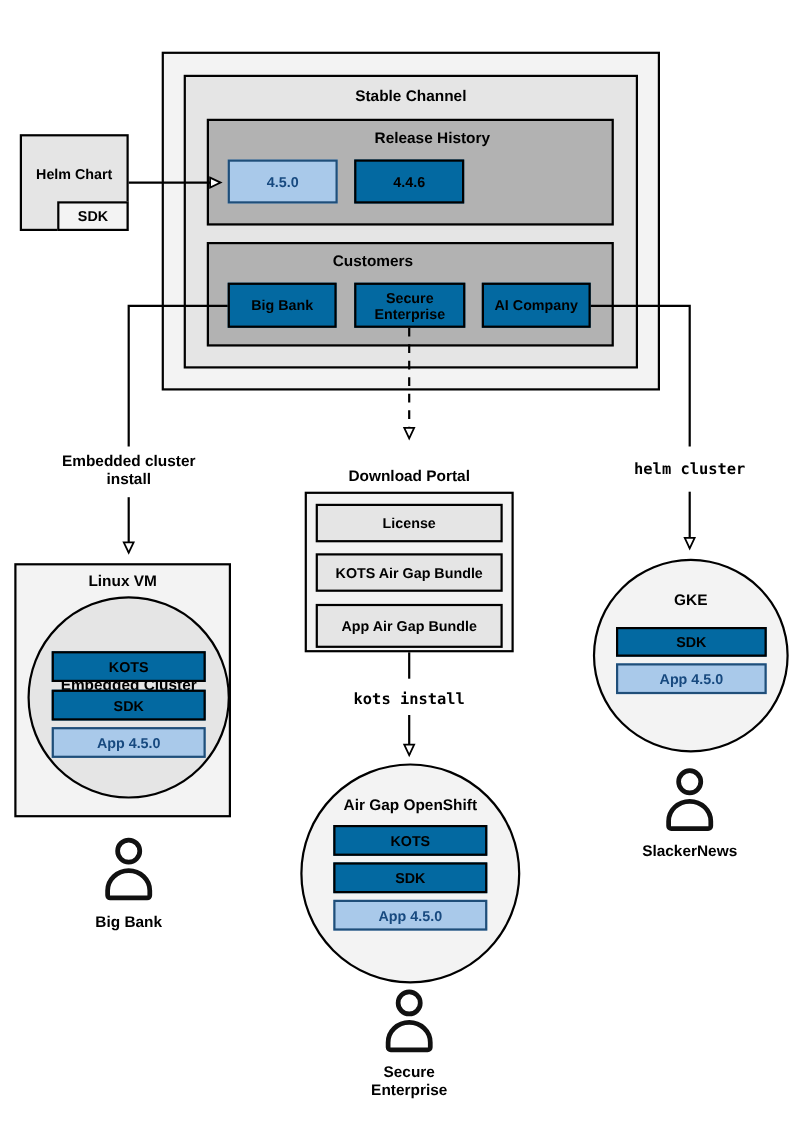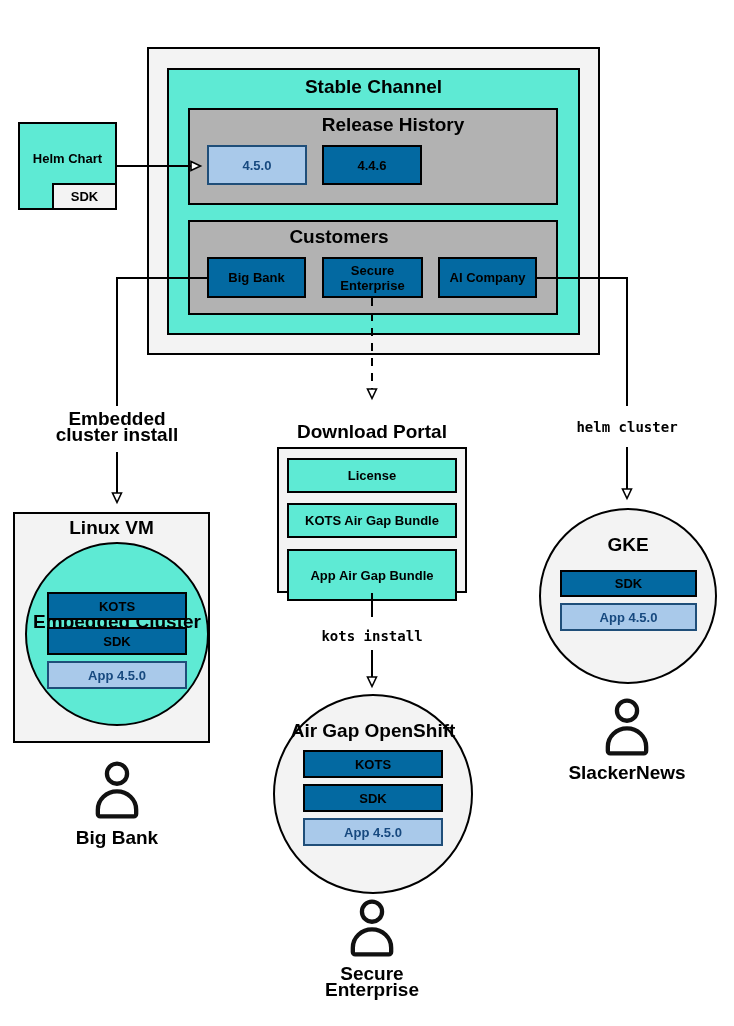--- a/index.html
+++ b/index.html
@@ -1,26 +1,26 @@
 <!DOCTYPE html>
 <html><head>
 <meta charset="utf-8">
 <style>
   html,body{margin:0;padding:0;background:#fff;}
   .stage{position:relative;width:734px;height:1026px;background:#fff;overflow:hidden;
          font-family:"Liberation Sans",sans-serif;color:#000;}
   .b{position:absolute;border:2px solid #000;box-sizing:border-box;}
   .fill-light{background:#f3f3f3;}
-  .fill-mid{background:#5eead4;}
+  .fill-mid{background:#e5e5e5;}
   .fill-dark{background:#b2b2b2;}
   .fill-white{background:#0369a1;}
   .circle{border-radius:50%;border-width:2.5px;}
   .flex{display:flex;align-items:center;justify-content:center;text-align:center;
         font-weight:bold;font-size:13px;line-height:15px;}
-  .lbl{position:absolute;font-weight:bold;font-size:19px;text-align:center;line-height:16px;}
+  .lbl{position:absolute;font-weight:bold;font-size:14px;text-align:center;line-height:16px;}
   .mono{font-family:"DejaVu Sans Mono",monospace;font-size:14px;}
   .hl{}
   svg.overlay{position:absolute;left:0;top:0;pointer-events:none;}
   .person{position:absolute;}
 </style>
 </head>
 <body>
 
 <div class="stage">
 
@@ -55,21 +55,21 @@
   <div class="lbl" style="left:13px;top:520px;width:197px;">Linux VM</div>
   <div class="b fill-mid circle" style="left:25px;top:542px;width:184px;height:184px;"></div>
   <div class="lbl" style="left:25px;top:566px;width:184px;margin-top:48px;">Embedded Cluster</div>
   <div class="b flex fill-white" style="left:47px;top:592px;width:140px;height:28px;">KOTS</div>
   <div class="b flex fill-white" style="left:47px;top:627px;width:140px;height:28px;">SDK</div>
   <div class="b flex hl" style="left: 47px; top: 661px; width: 140px; height: 28px; background: rgb(169, 201, 234); border-color: rgb(31, 78, 121); color: rgb(23, 73, 127);">App 4.5.0</div>
 
   <div class="b fill-light" style="left:277px;top:447px;width:190px;height:146px;"></div>
   <div class="b flex fill-mid" style="left:287px;top:458px;width:170px;height:35px;">License</div>
   <div class="b flex fill-mid" style="left:287px;top:503px;width:170px;height:35px;">KOTS Air Gap Bundle</div>
-  <div class="b flex fill-mid" style="left:287px;top:549px;width:170px;height:52px;">App Air Gap Bundle</div>
+  <div class="b flex fill-mid" style="left:287px;top:549px;width:170px;height:40px;">App Air Gap Bundle</div>
 
   <div class="b fill-light circle" style="left:273px;top:694px;width:200px;height:200px;"></div>
   <div class="lbl" style="left:273px;top:723px;width:200px;">Air Gap OpenShift</div>
   <div class="b flex fill-white" style="left:303px;top:750px;width:140px;height:28px;">KOTS</div>
   <div class="b flex fill-white" style="left:303px;top:784px;width:140px;height:28px;">SDK</div>
   <div class="b flex hl" style="left: 303px; top: 818px; width: 140px; height: 28px; background: rgb(169, 201, 234); border-color: rgb(31, 78, 121); color: rgb(23, 73, 127);">App 4.5.0</div>
 
   <div class="b fill-light circle" style="left:539px;top:508px;width:178px;height:176px;"></div>
   <div class="lbl" style="left:539px;top:537px;width:178px;">GKE</div>
   <div class="b flex fill-white" style="left:560px;top:570px;width:137px;height:27px;">SDK</div>

